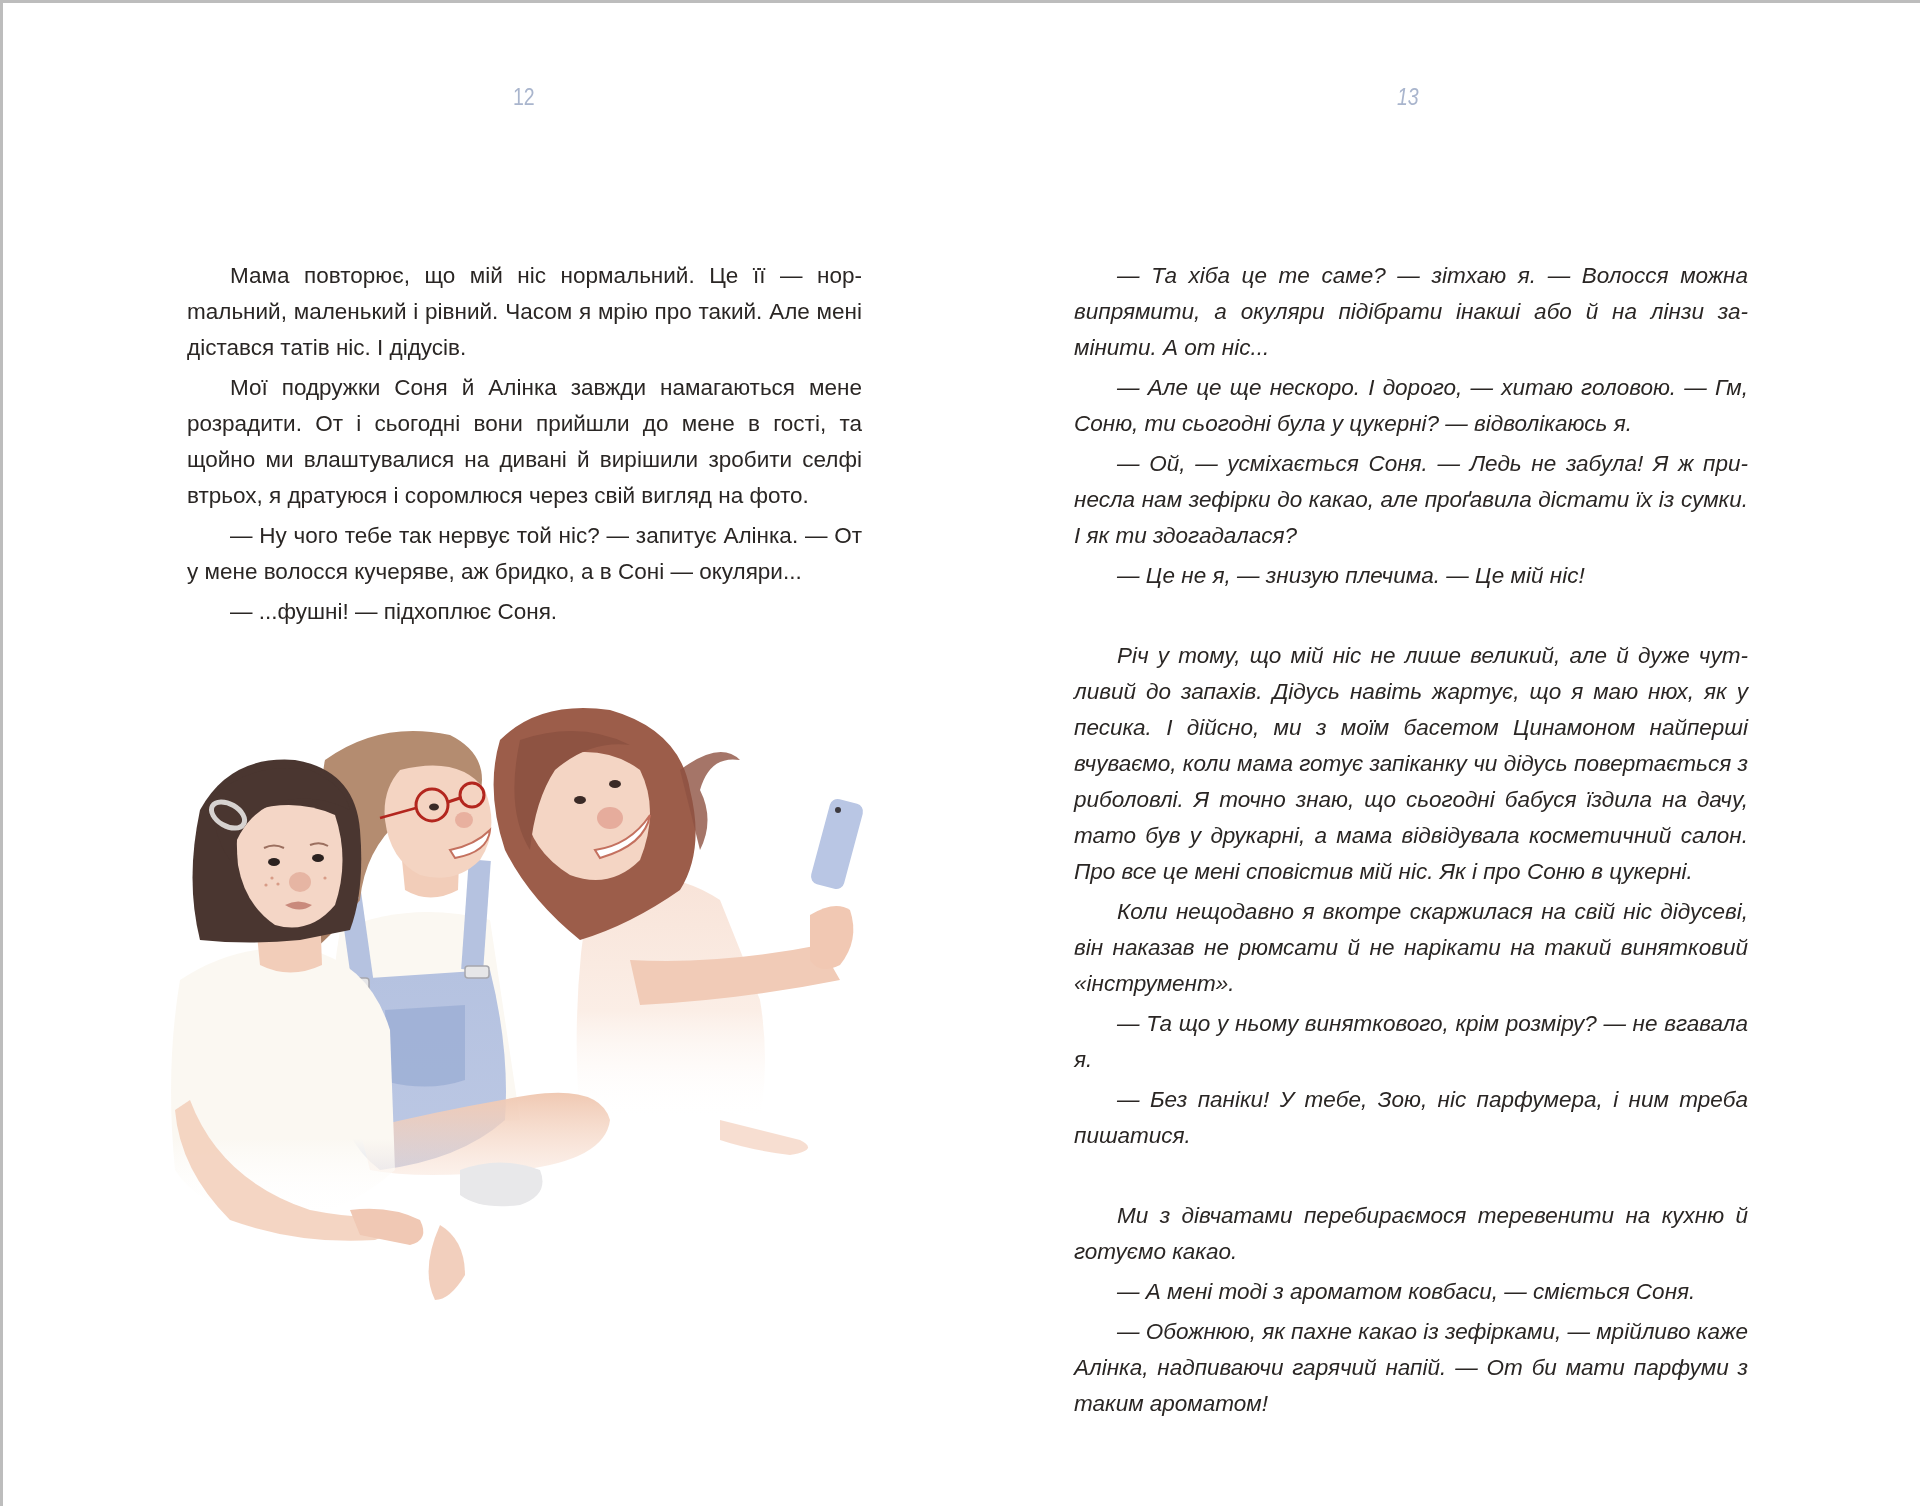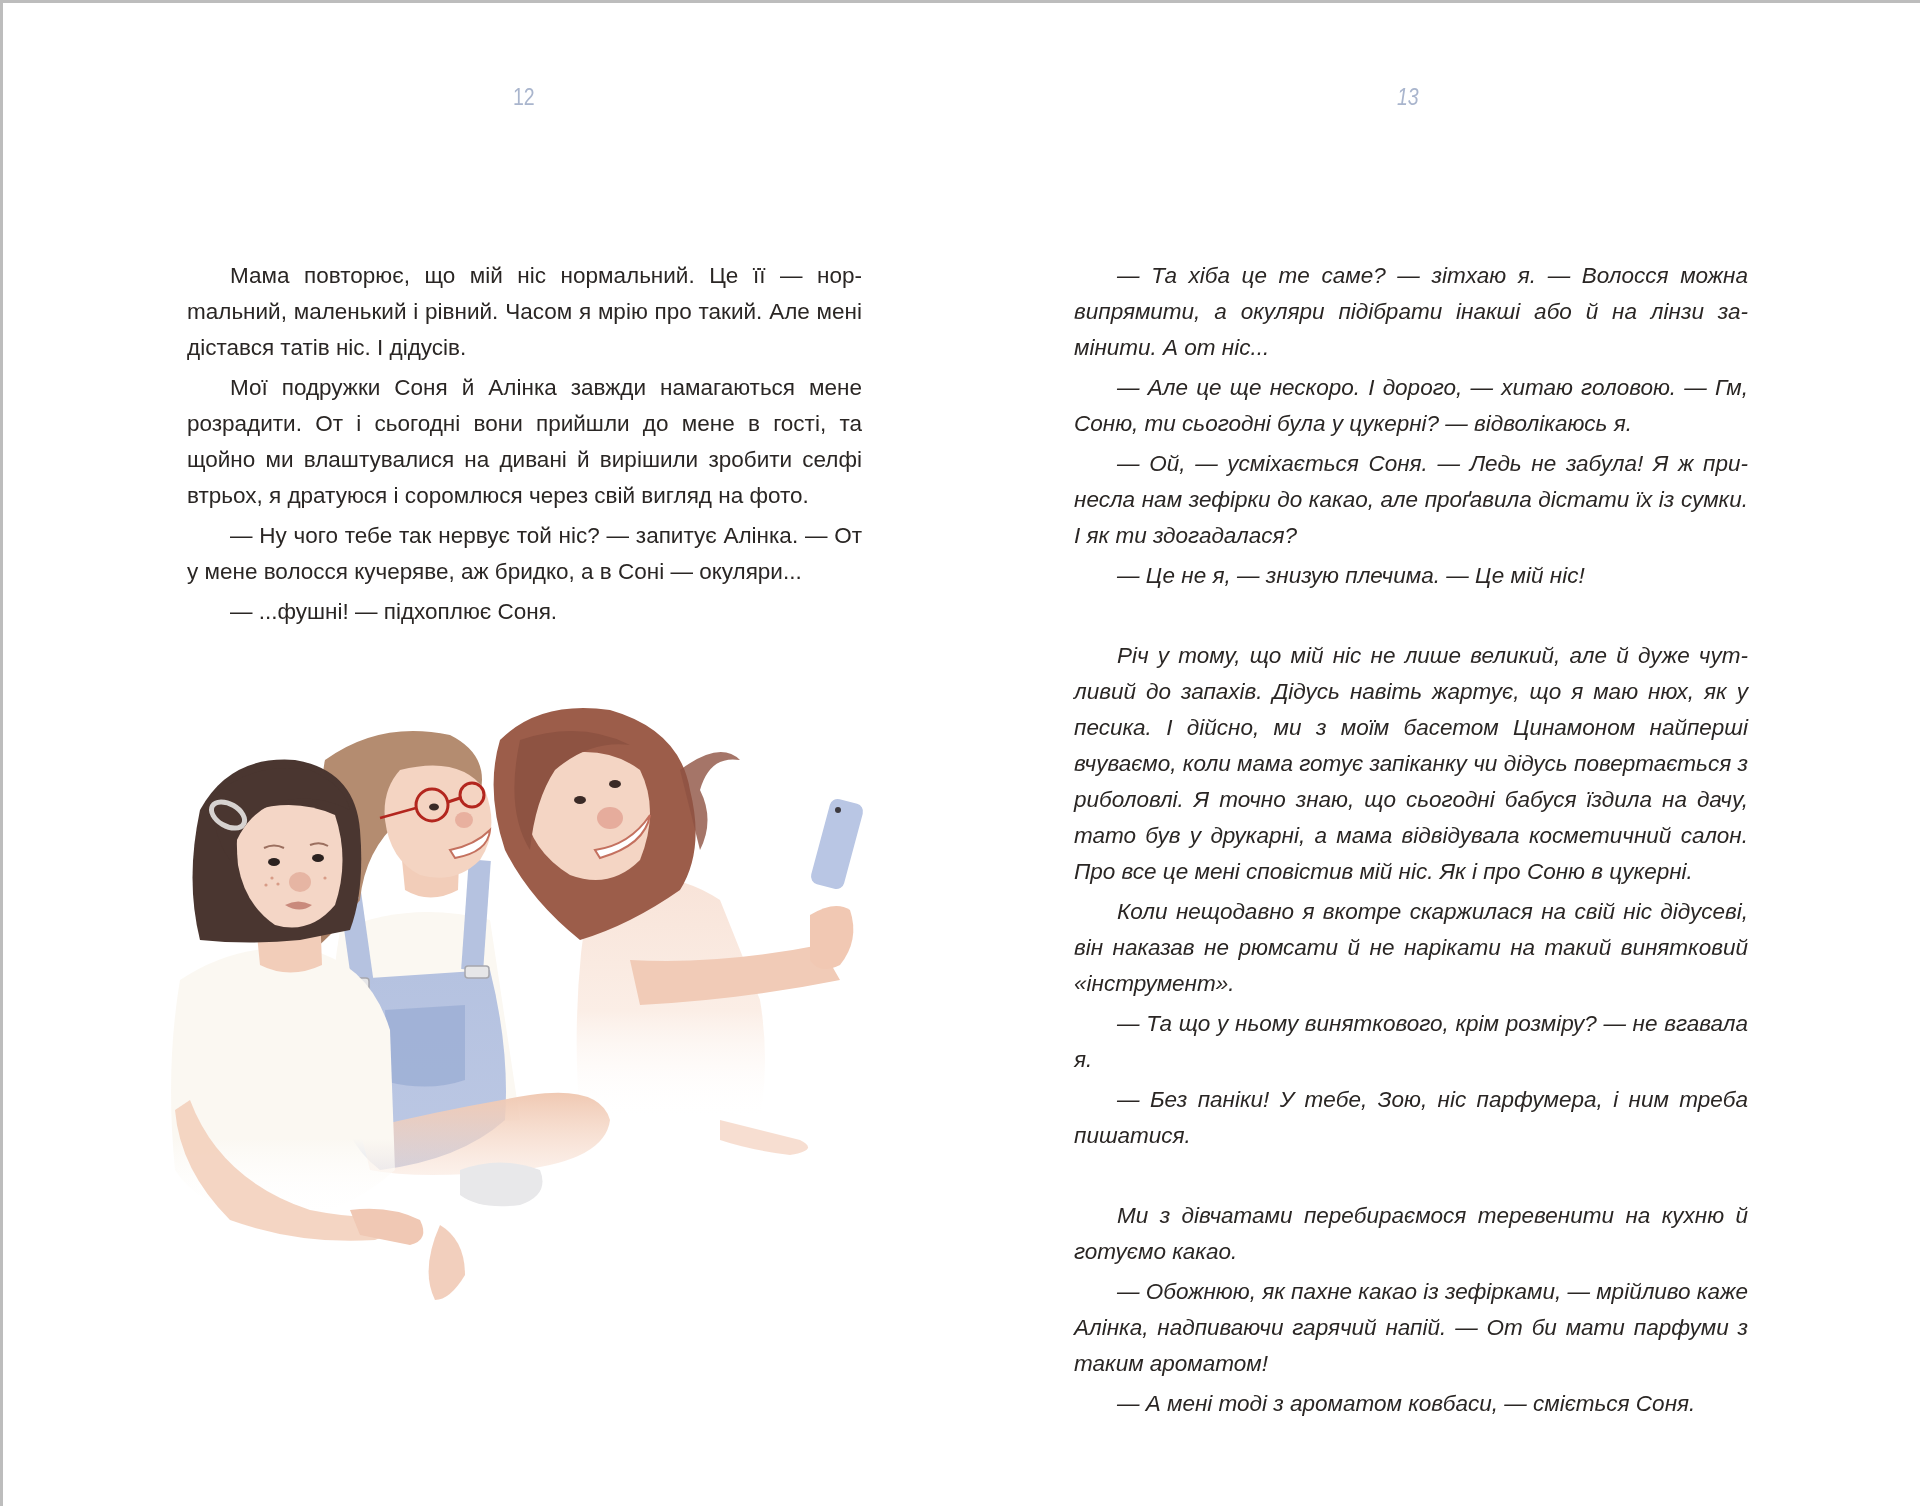--- a/index.html
+++ b/index.html
@@ -228,16 +228,16 @@
     <div class="scene-break"></div>
 
     <p class="para">Річ у тому, що мій ніс не лише великий, але й дуже чут­ливий до запахів. Дідусь навіть жартує, що я маю нюх, як у песика. І дійсно, ми з моїм басетом Цинамоном найперші вчуваємо, коли мама готує запіканку чи дідусь повертається з риболовлі. Я точно знаю, що сьогодні бабуся їздила на дачу, тато був у друкарні, а мама відвідувала косметичний салон. Про все це мені сповістив мій ніс. Як і про Соню в цукерні.</p>
     <p class="para">Коли нещодавно я вкотре скаржилася на свій ніс діду­севі, він наказав не рюмсати й не нарікати на такий винят­ковий «інструмент».</p>
     <p class="para">— Та що у ньому виняткового, крім розміру? — не вга­вала я.</p>
     <p class="para">— Без паніки! У тебе, Зою, ніс парфумера, і ним треба пишатися.</p>
 
     <div class="scene-break"></div>
 
     <p class="para">Ми з дівчатами перебираємося теревенити на кухню й готуємо какао.</p>
+    <p class="para">— А мені тоді з ароматом ковбаси, — сміється Соня.</p>
     <p class="para">— Обожнюю, як пахне какао із зефірками, — мрійливо каже Алінка, надпиваючи гарячий напій. — От би мати парфуми з таким ароматом!</p>
-    <p class="para">— А мені тоді з ароматом ковбаси, — сміється Соня.</p>
   </div>
 </div>
 
 </body></html>

